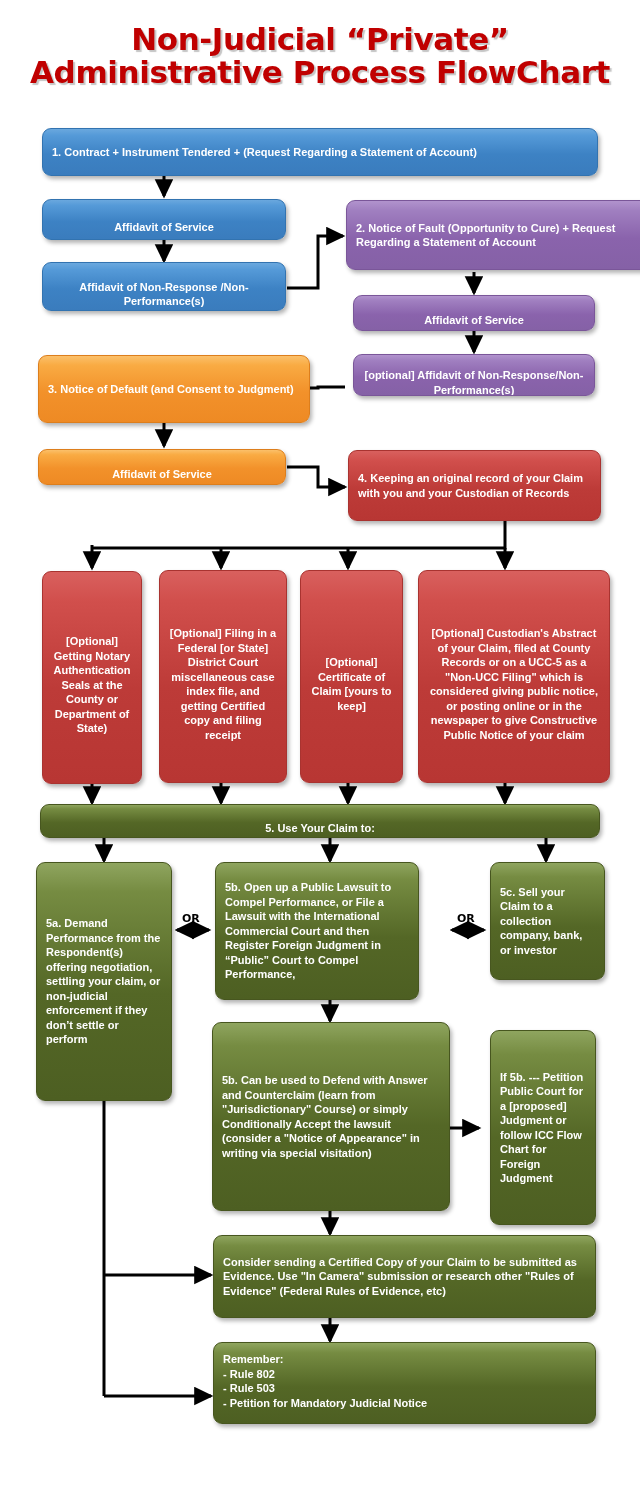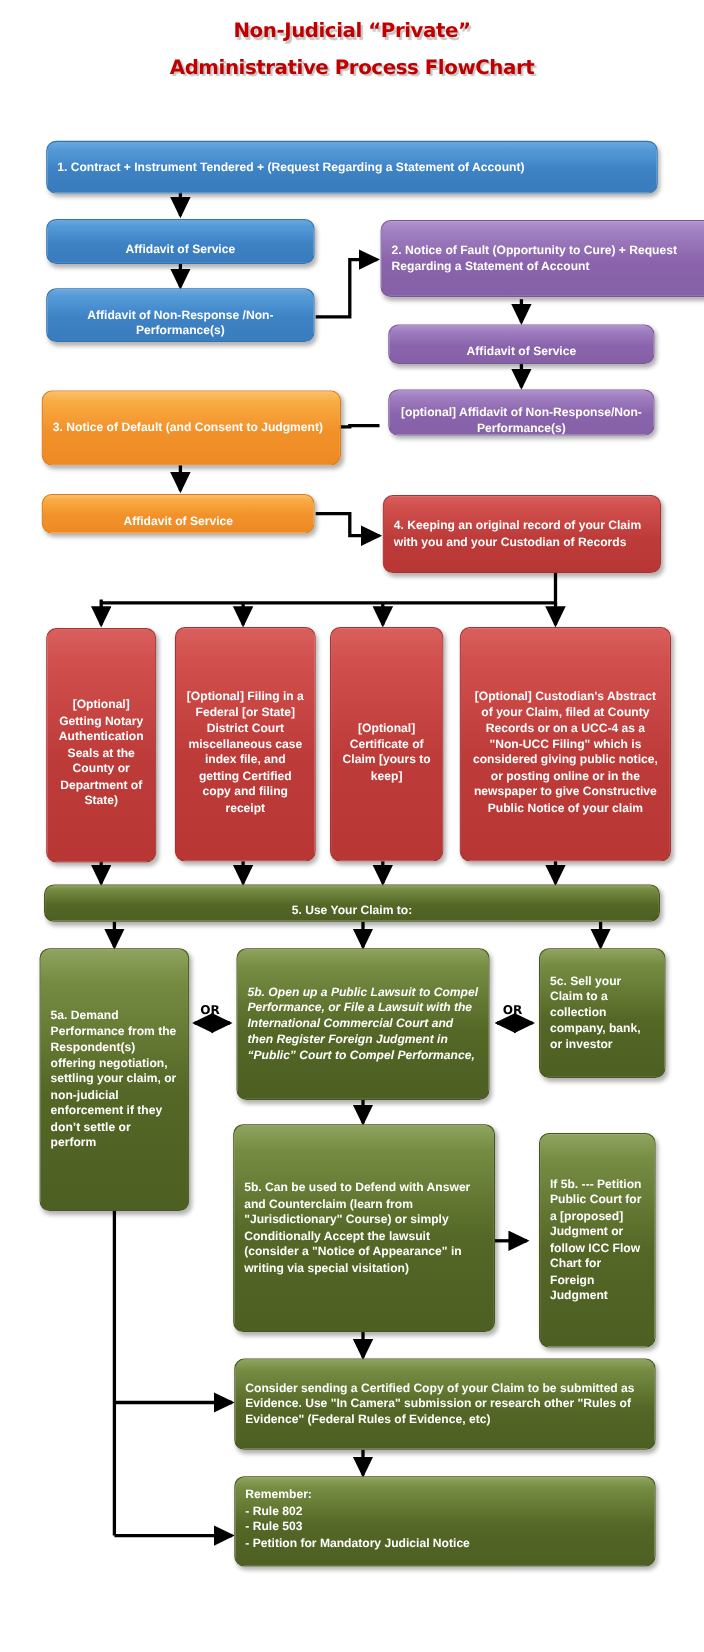--- a/index.html
+++ b/index.html
@@ -14,25 +14,25 @@
     overflow: hidden;
   }
   #chart {
     position: relative;
     width: 640px; height: 1502px;
   }
 
   
   .title {
     position: absolute;
-    left: 0; top: 12px; width: 640px;
+    left: 0; top: 23px; width: 640px;
     text-align: center;
     font-family: "DejaVu Sans", sans-serif;
     font-weight: bold;
-    font-size: 18px;
+    font-size: 31px;
     line-height: 33px;
     color: #c00000;
     letter-spacing: -0.4px;
     text-shadow: 2px 2px 1px rgba(150,150,150,0.55);
   }
   .title .line2 { display:block; }
 
   
   .box {
     position: absolute;
@@ -205,32 +205,32 @@
 
   <div class="box red center" style="left:159px; top:570px; width:128px; height:213px;">
     <span class="txt">[Optional] Filing in a Federal [or State] District Court miscellaneous case index file, and getting Certified copy and filing receipt</span>
   </div>
 
   <div class="box red center" style="left:300px; top:570px; width:103px; height:213px;">
     <span class="txt">[Optional] Certificate of Claim [yours to keep]</span>
   </div>
 
   <div class="box red center" style="left:418px; top:570px; width:192px; height:213px;">
-    <span class="txt">[Optional] Custodian's Abstract of your Claim, filed at County Records or on a UCC-4 as a "Non-UCC Filing" which is considered giving public notice, or posting online or in the newspaper to give Constructive Public Notice of your claim</span>
+    <span class="txt">[Optional] Custodian's Abstract of your Claim, filed at County Records or on a UCC-5 as a "Non-UCC Filing" which is considered giving public notice, or posting online or in the newspaper to give Constructive Public Notice of your claim</span>
   </div>
 
   <div class="box green center" style="left:40px; top:804px; width:560px; height:34px;">
     <span class="txt"><b>5.</b><span> Use Your Claim to:</span></span>
   </div>
 
   <div class="box green tleft" style="left:36px; top:862px; width:136px; height:239px;">
     <span class="txt"><b>5a.</b><span> Demand Performance from the Respondent(s) offering negotiation, settling your claim, or non-judicial enforcement if they don’t settle or perform</span></span>
   </div>
 
-  <div class="box green tleft" style="left:215px; top:862px; width:230px; height:138px;font-style:italic;">
+  <div class="box green tleft" style="left:215px; top:862px; width:204px; height:138px;">
     <span class="txt"><b>5b.</b><span> Open up a Public Lawsuit to Compel Performance, or File a Lawsuit with the International Commercial Court and then Register Foreign Judgment in “Public” Court to Compel Performance,</span></span>
   </div>
 
   <div class="box green tleft" style="left:490px; top:862px; width:115px; height:118px;">
     <span class="txt"><b>5c.</b><span> Sell your Claim to a collection company, bank, or investor</span></span>
   </div>
 
   <div class="box green tleft" style="left:212px; top:1022px; width:238px; height:189px;">
     <span class="txt"><b>5b.</b><span> Can be used to Defend with Answer and Counterclaim (learn from "Jurisdictionary" Course) or simply Conditionally Accept the lawsuit (consider a "Notice of Appearance" in writing via special visitation)</span></span>
   </div>

